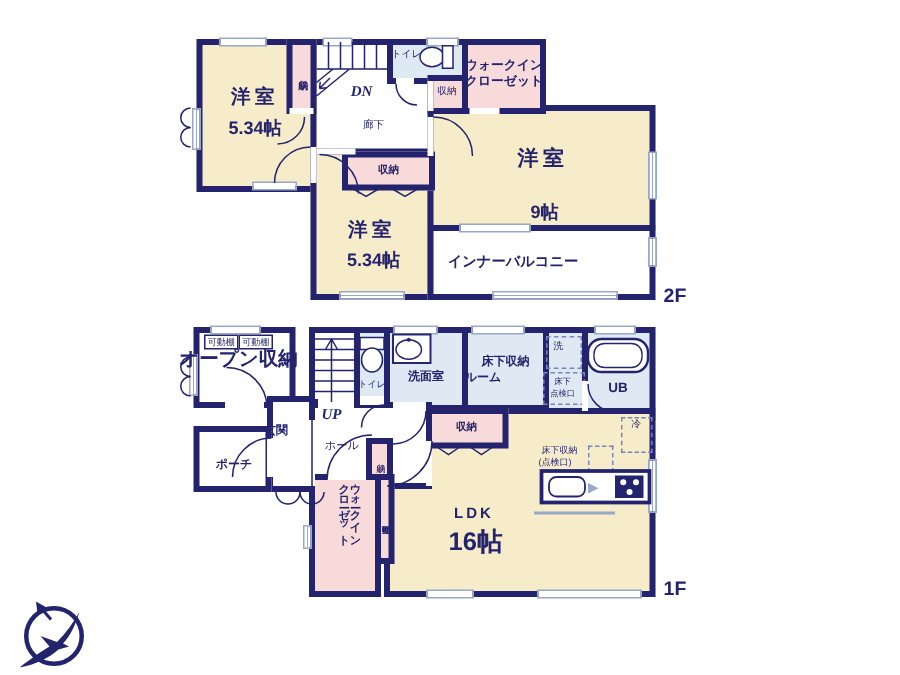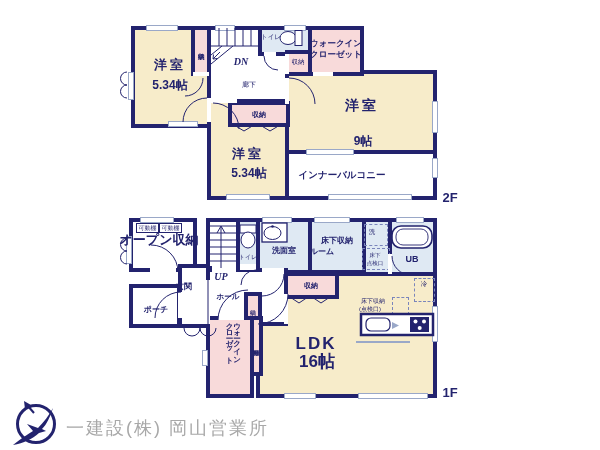--- a/index.html
+++ b/index.html
@@ -198,30 +198,29 @@
   <div class="lbl" style="left:156px;top:310px;font-size:8px">ポーチ</div>
   <div class="lbl stairlbl" style="left:221px;top:277px;font-size:10px">UP</div>
   <div class="lbl" style="left:248px;top:257px;font-size:6px;font-weight:400">トイレ</div>
   <div class="lbl" style="left:284px;top:251px;font-size:8px">洗面室</div>
   <div class="lbl" style="left:337px;top:241px;font-size:8px">床下収納</div>
   <div class="lbl" style="left:322px;top:252px;font-size:8px">ルーム</div>
   <div class="lbl" style="left:372px;top:232px;font-size:6.5px;font-weight:400">洗</div>
   <div class="lbl" style="left:375px;top:256px;font-size:5.5px;font-weight:400">床下</div>
   <div class="lbl" style="left:375px;top:264px;font-size:5.5px;font-weight:400">点検口</div>
   <div class="lbl" style="left:412px;top:259px;font-size:9px">UB</div>
-  <div class="lbl" style="left:228px;top:297px;font-size:7.5px;font-weight:700">ホール</div>
+  <div class="lbl" style="left:228px;top:297px;font-size:7.5px;font-weight:400">ホール</div>
   <div class="lbl" style="left:311px;top:285px;font-size:7px">収納</div>
   <div class="lbl" style="left:424px;top:284px;font-size:6.5px;font-weight:400">冷</div>
   <div class="lbl vlbl" style="left:253px;top:305px;font-size:6px;font-weight:400">収納</div>
   <div class="lbl vlbl" style="left:256px;top:346px;font-size:5.5px;font-weight:400">可動棚可動棚</div>
   <div class="lbl vlbl" style="left:233px;top:357px;font-size:7.5px;height:80px">
     <div>ウォークイン</div>
     <div>クローゼット</div>
   </div>
   <div class="lbl" style="left:373px;top:301px;font-size:6px;font-weight:400">床下収納</div>
   <div class="lbl" style="left:370px;top:309px;font-size:6px;font-weight:400">(点検口)</div>
-  <div class="lbl" style="left:316px;top:343px;font-size:17px;letter-spacing:2px">LDK</div>
+  <div class="lbl" style="left:316px;top:343px;font-size:10px;letter-spacing:2px">LDK</div>
   <div class="lbl" style="left:317px;top:361px;font-size:17px">16帖</div>
   <div class="floortag" style="left:450px;top:392px">1F</div>
 
-  <div class="company" style="left:66px;top:416px">一建設(株) 岡山営業所</div>
 
 </div>
 
 </body></html>

